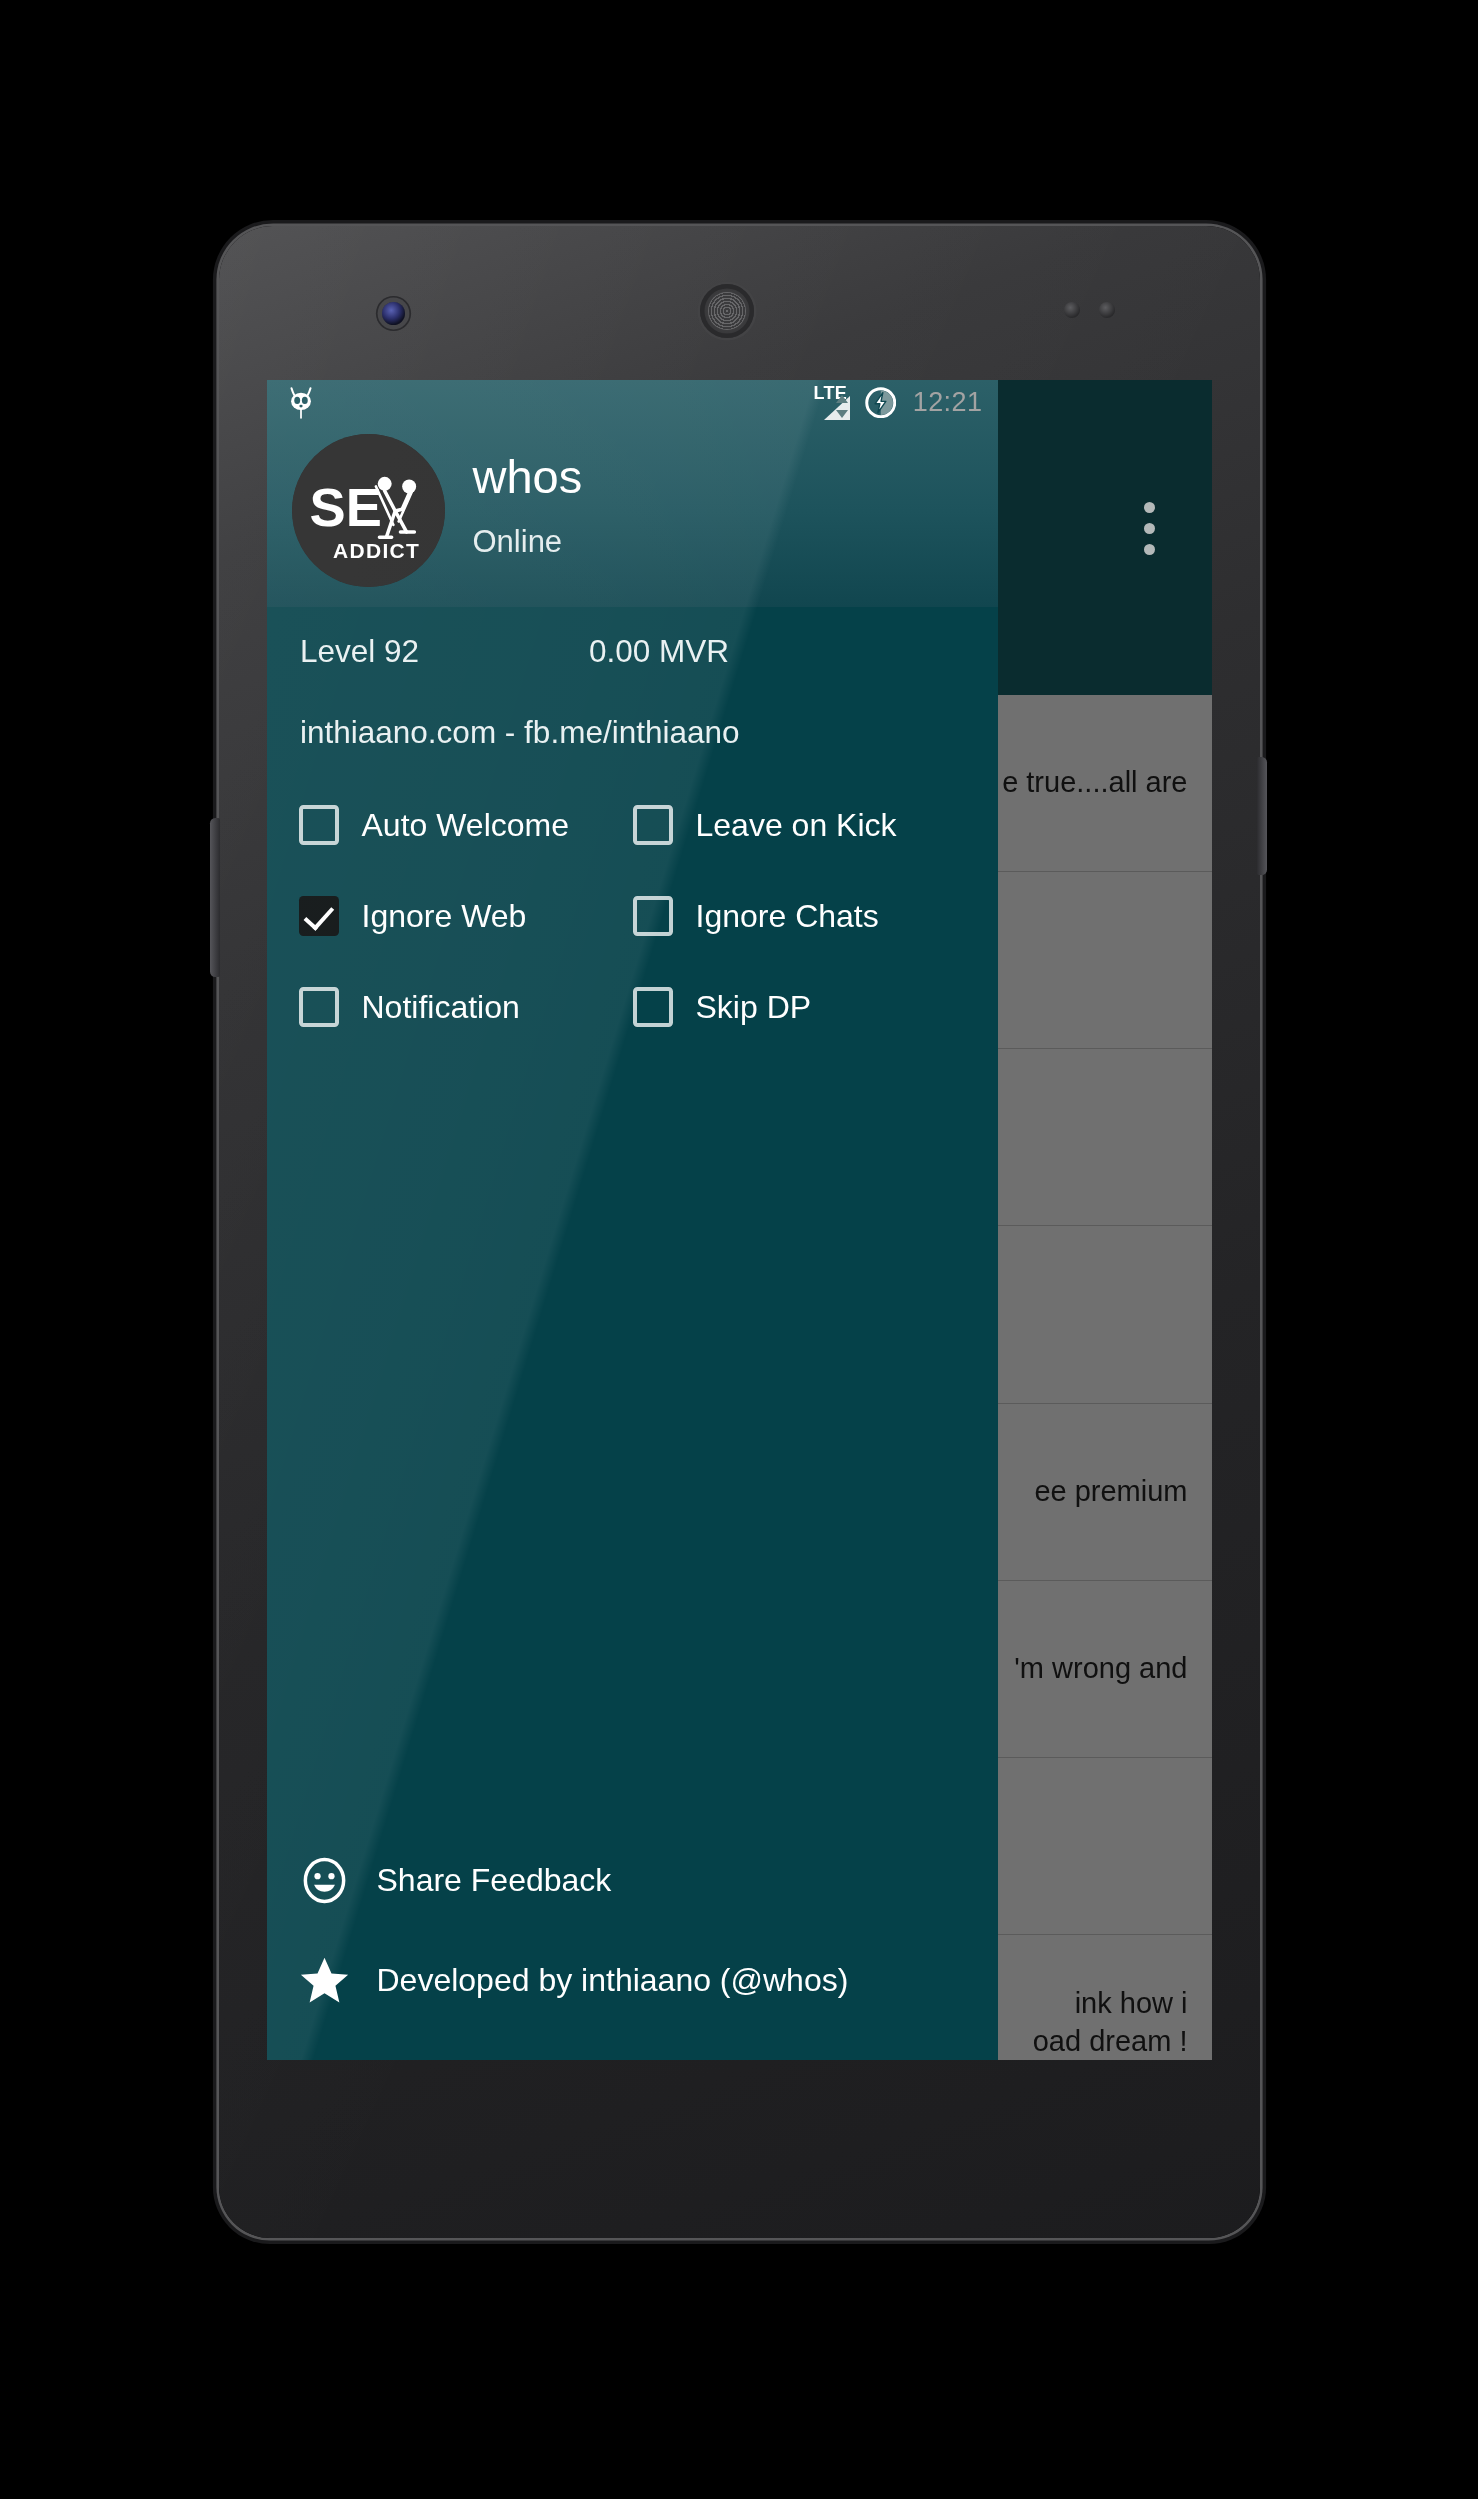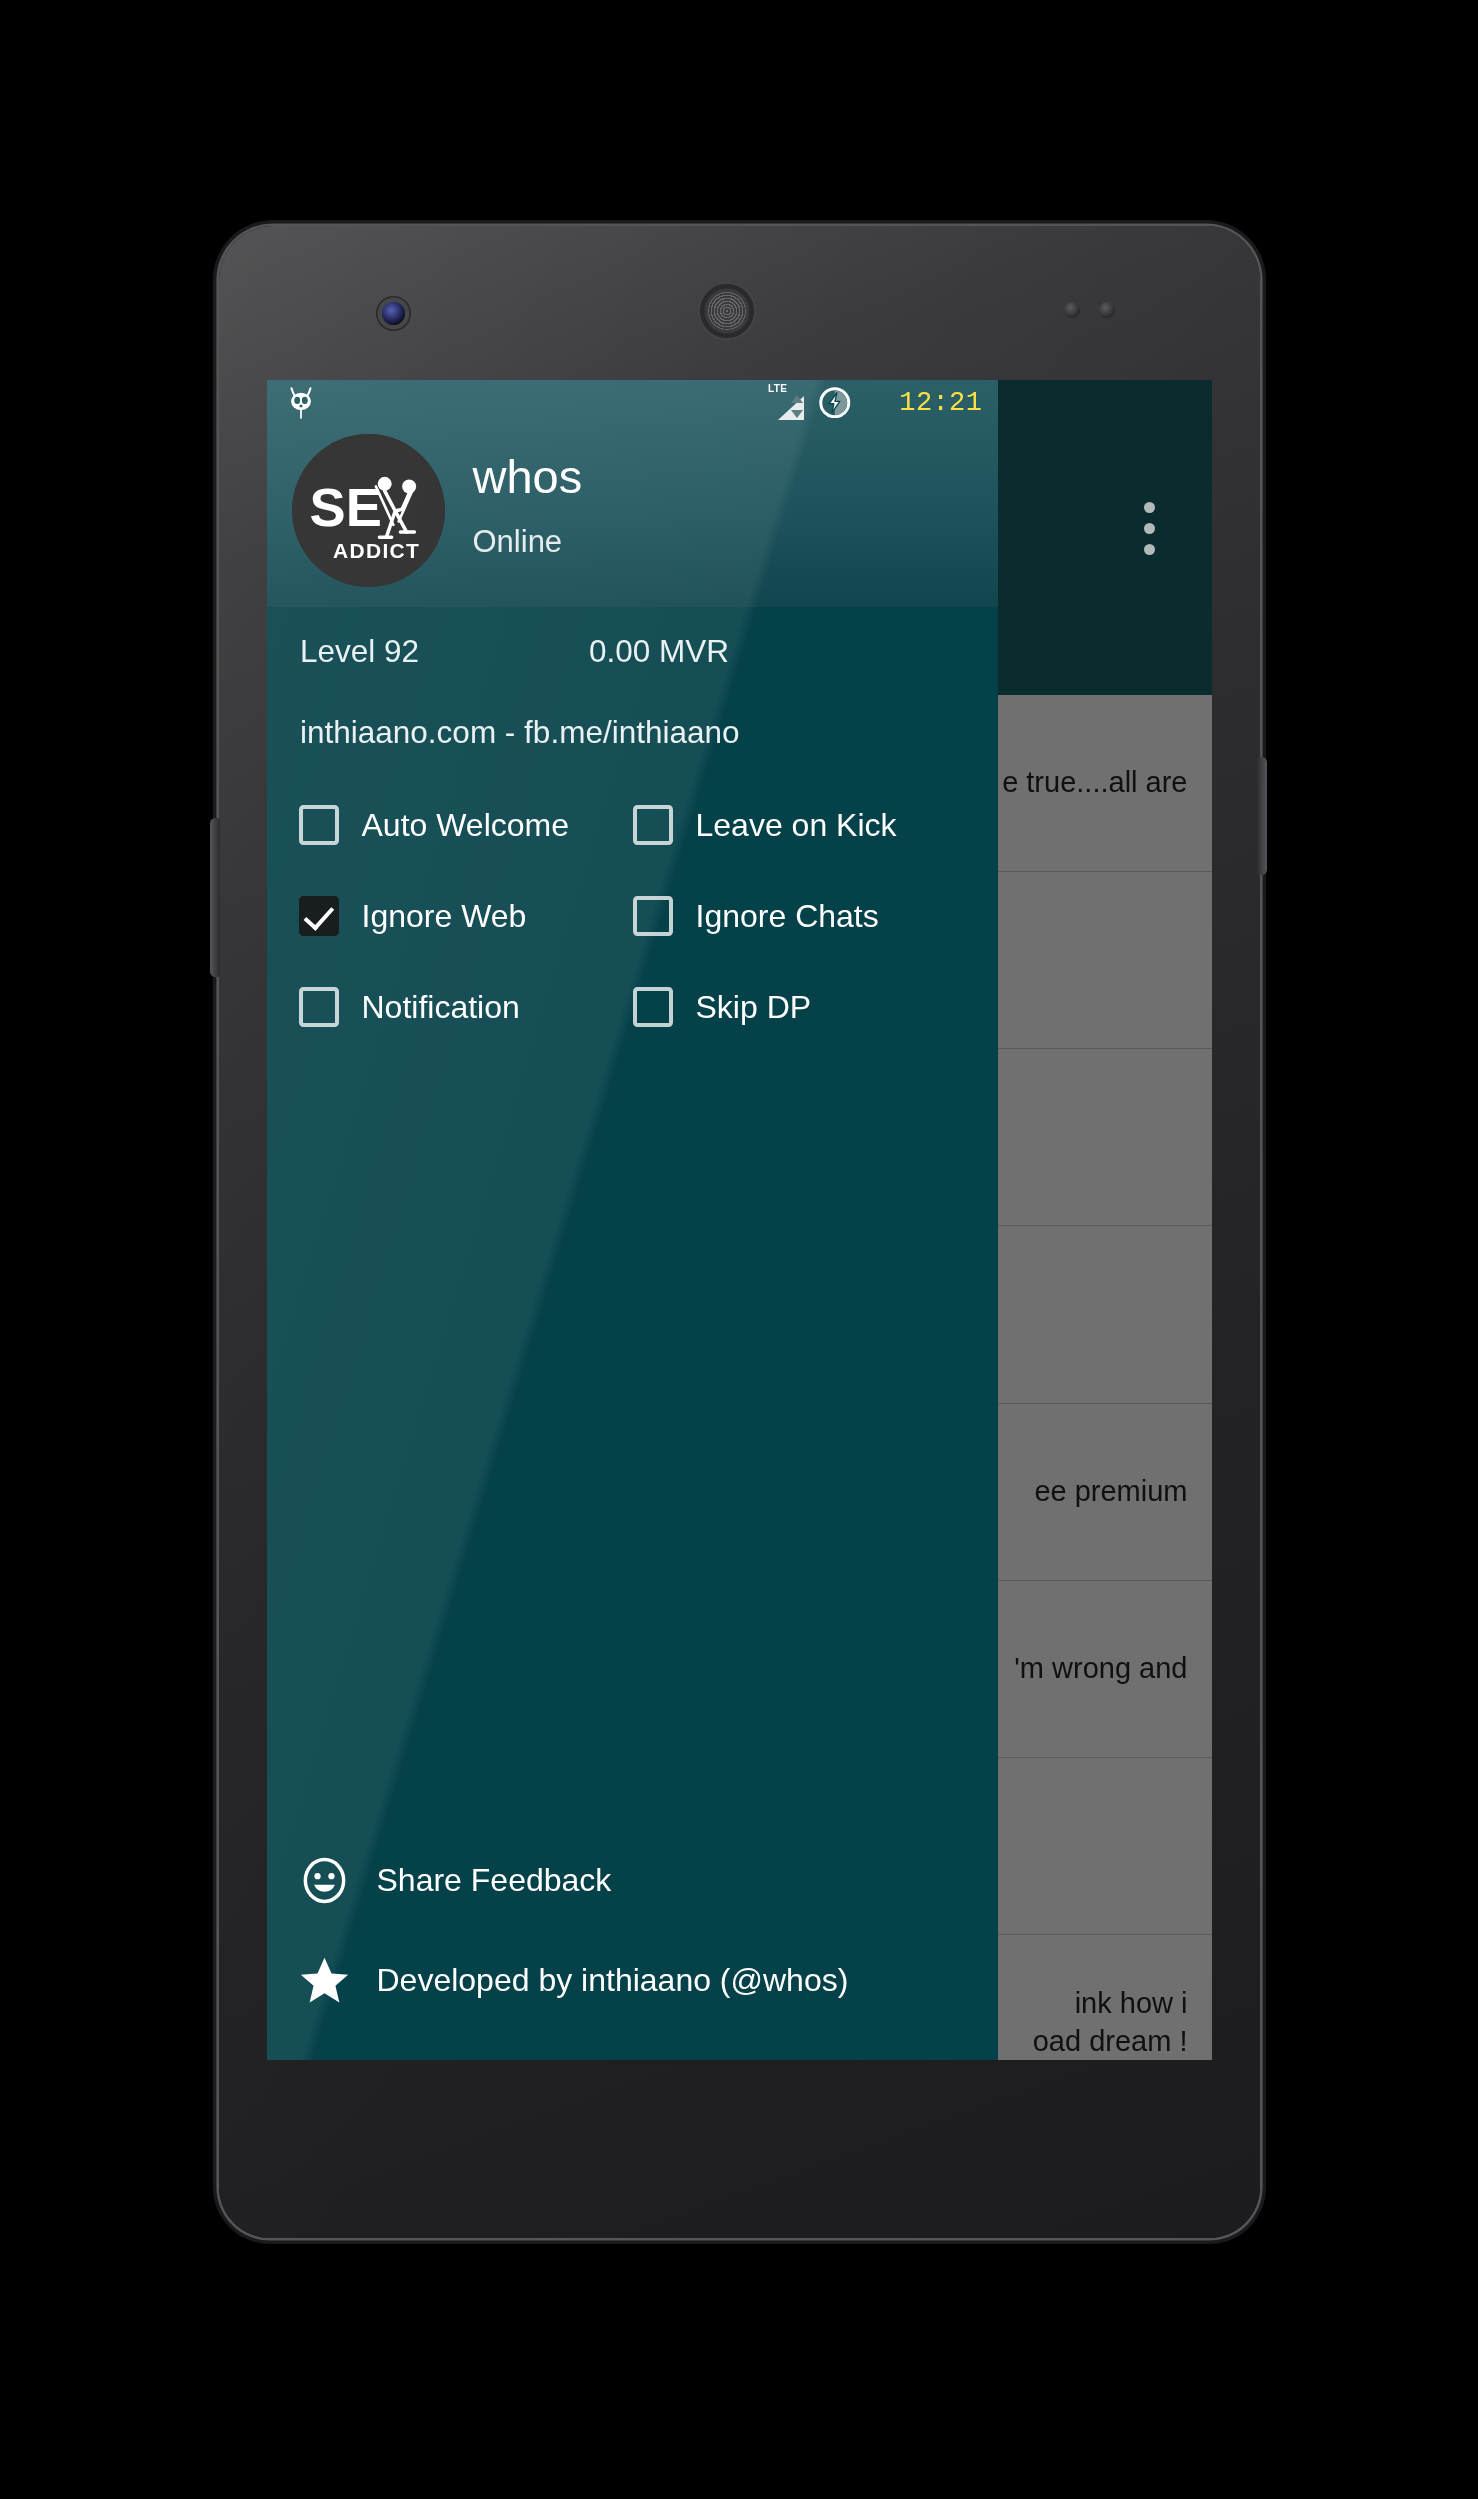--- a/index.html
+++ b/index.html
@@ -197,21 +197,21 @@
     z-index: 6;
   }
   .sb-left { display: flex; align-items: center; }
   .sb-right { margin-left: auto; display: flex; align-items: center; gap: 15px; }
 
   .cm-logo { width: 30px; height: 38px; display: block; }
 
   .lte-sig { position: relative; width: 44px; height: 35px; }
   .lte-sig .lte-txt {
     position: absolute; left: 0; top: -1.7px;
-    font-size: 10px; font-weight: bold; color: #fff;
+    font-size: 18px; font-weight: bold; color: #fff;
     letter-spacing: 0.3px; font-family: "Liberation Sans", sans-serif; padding-left: 8px;
   }
   .sig-tri {
     position: absolute; right: 0; bottom: 0;
     width: 0; height: 0;
     border-left: 26px solid transparent;
     border-bottom: 24.5px solid #e8eced;
   }
   .sig-arrows {
     position: absolute; right: 0.9px; bottom: 1.7px;
@@ -228,26 +228,25 @@
   .sig-arrows .dn {
     width: 0; height: 0;
     border-left: 6.1px solid transparent;
     border-right: 6.1px solid transparent;
     border-top: 8.7px solid #5d7d80;
   }
 
   .batt { width: 31.5px; height: 31.5px; display: block; }
 
   .clock {
-    color: #fde047;
+    color: #a3a3a3;
     font-size: 27px;
-    font-family: Liberation Mono, monospace;
+    font-family: Liberation Sans, sans-serif;
     letter-spacing: 0.4px;
     padding-left: 1.7px;
-    margin-left: 32px;
   }
 
   .profile {
     position: absolute;
     left: 24.5px;
     top: 54px;
     display: flex;
     align-items: flex-start;
     z-index: 4;
   }

